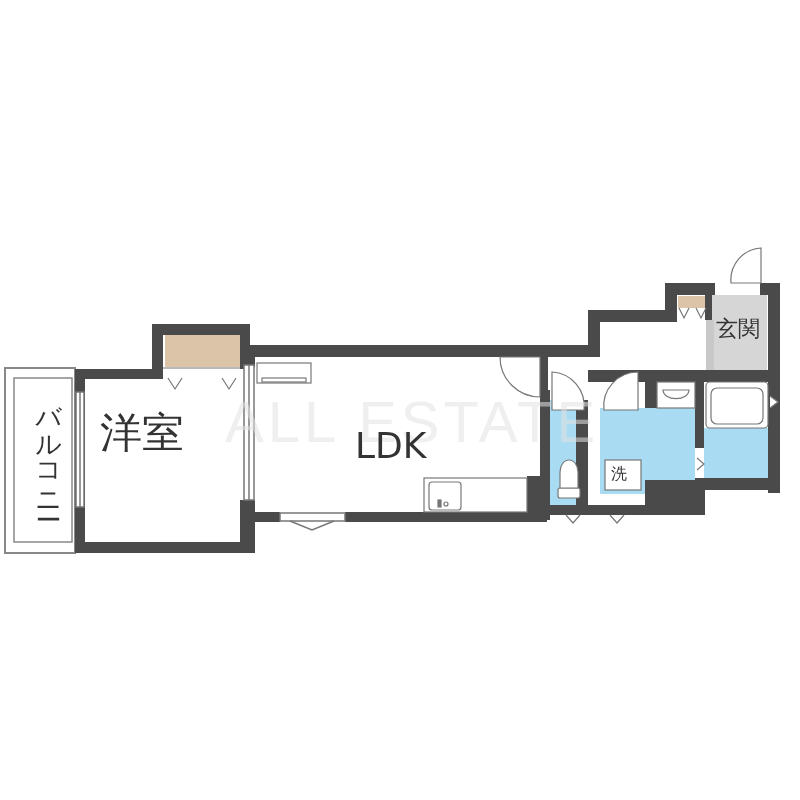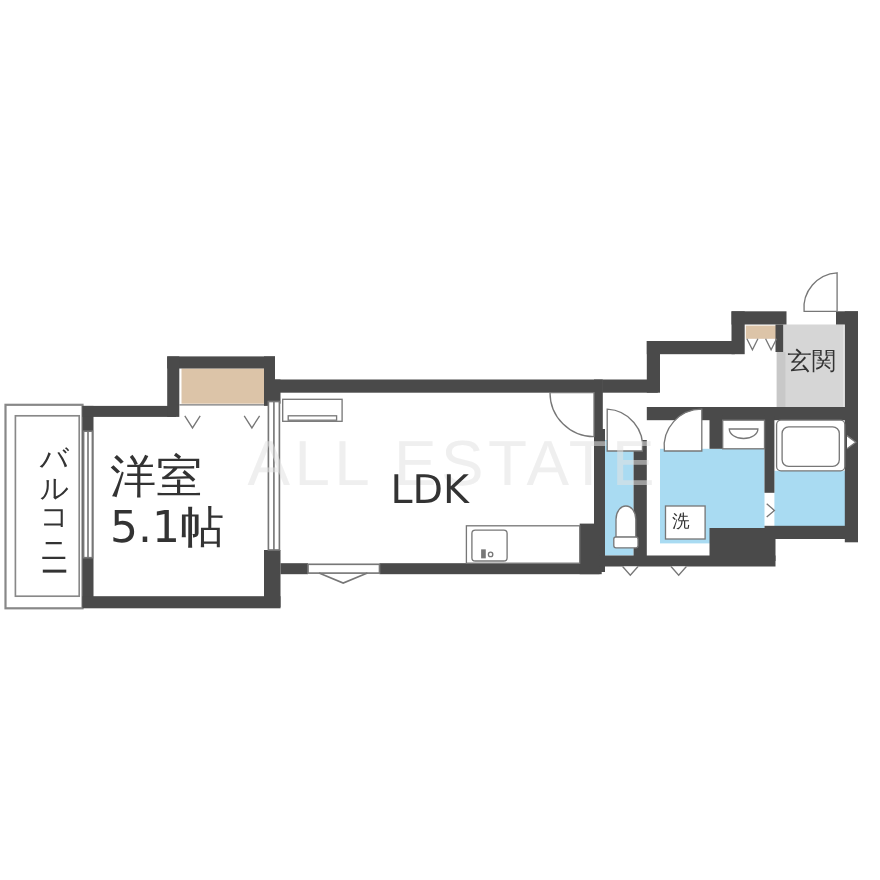--- a/index.html
+++ b/index.html
@@ -134,18 +134,17 @@
 
   <rect x="605" y="460" width="36" height="30" fill="#fff" stroke="#777" stroke-width="1.2"></rect>
 </svg>
 
 <div class="watermark">ALL ESTATE</div>
 
 <div class="label balcony" style="writing-mode: vertical-rl;">バルコニー</div>
 
 <div class="label room-yoshitsu">
   <span>洋室</span>
-  <span class="size">5.1帖</span>
 </div>
 
 <div class="label room-ldk">LDK</div>
 <div class="label genkan">玄関</div>
 <div class="label sentaku">洗</div>
 
 </body></html>

